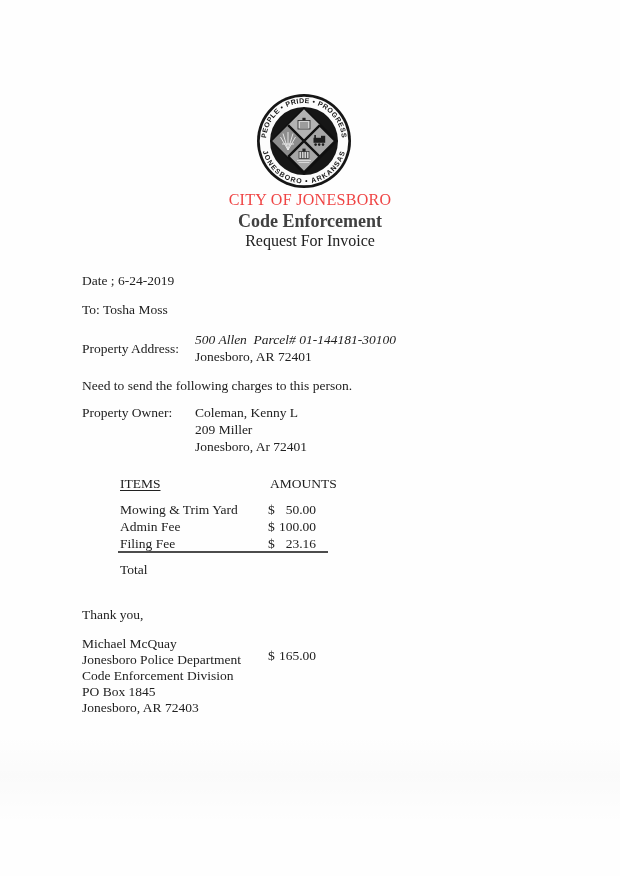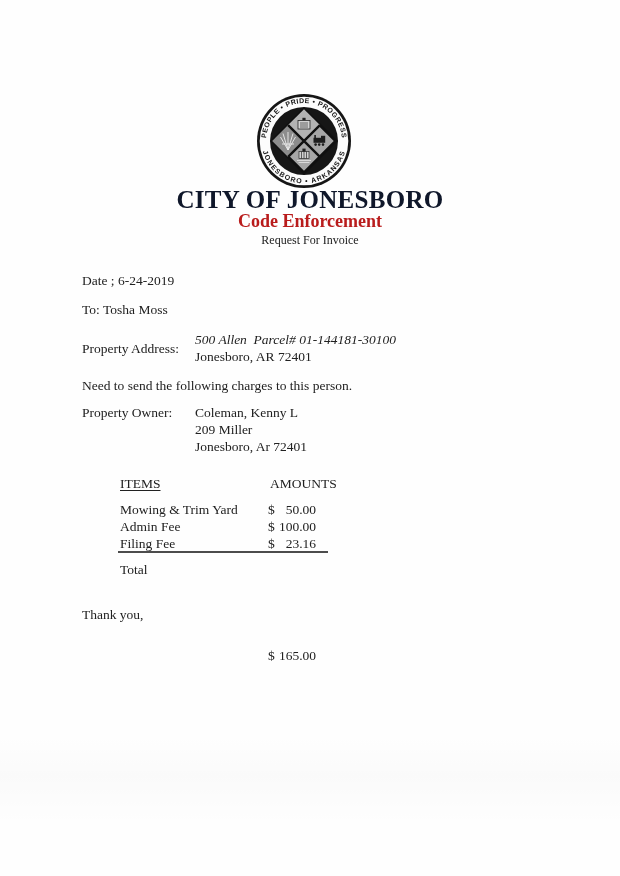--- a/index.html
+++ b/index.html
@@ -35,35 +35,35 @@
     font-weight: bold;
     letter-spacing: 0.45px;
     fill: #141414;
   }
   .seal-arc-text.bottom { letter-spacing: 1.1px; }
 
   
   .hdr-title {
     left: 0; top: 188px; width: 620px;
     text-align: center;
-    font-size: 25px; line-height: 23px;
-    font-weight: bold; letter-spacing: 0.3px;
-    color: #0f172a;
+    font-size: 16px; line-height: 23px;
+    font-weight: normal; letter-spacing: 0.3px;
+    color: #ef4444;
   }
   .hdr-sub {
     left: 0; top: 211px; width: 620px;
     text-align: center;
     font-size: 18px; line-height: 21px;
     font-weight: bold;
-    color: #b91c1c;
+    color: #404040;
   }
   .hdr-doctype {
     left: 0; top: 232px; width: 620px;
     text-align: center;
-    font-size: 12px; line-height: 17px;
+    font-size: 16px; line-height: 17px;
   }
 
   
   .line-date { left: 82px; top: 272px; }
   .line-to   { left: 82px; top: 301px; }
 
   .row-2col { left: 82px; display: flex; }
   .row-2col .lbl { width: 113px; flex: 0 0 113px; }
   .row-address { top: 331px; align-items: center; }
   .row-owner   { top: 404px; }
@@ -214,14 +214,21 @@
     <div class="total-row">
       <span class="total-lbl">Total</span>
       <span class="amt-col" style="top:86px;">
           <span>$</span>
           <span>165.00</span>
         </span>
     </div>
   </div>
 
   <div class="abs closing">Thank you,</div>
+  <div class="abs sig-block">
+    <span style="display:block;">Michael McQuay</span>
+    <span style="display:block;">Jonesboro Police Department</span>
+    <span style="display:block;">Code Enforcement Division</span>
+    <span style="display:block;">PO Box 1845</span>
+    <span style="display:block;">Jonesboro, AR 72403</span>
+  </div>
 
 </div>
 
 </body></html>

